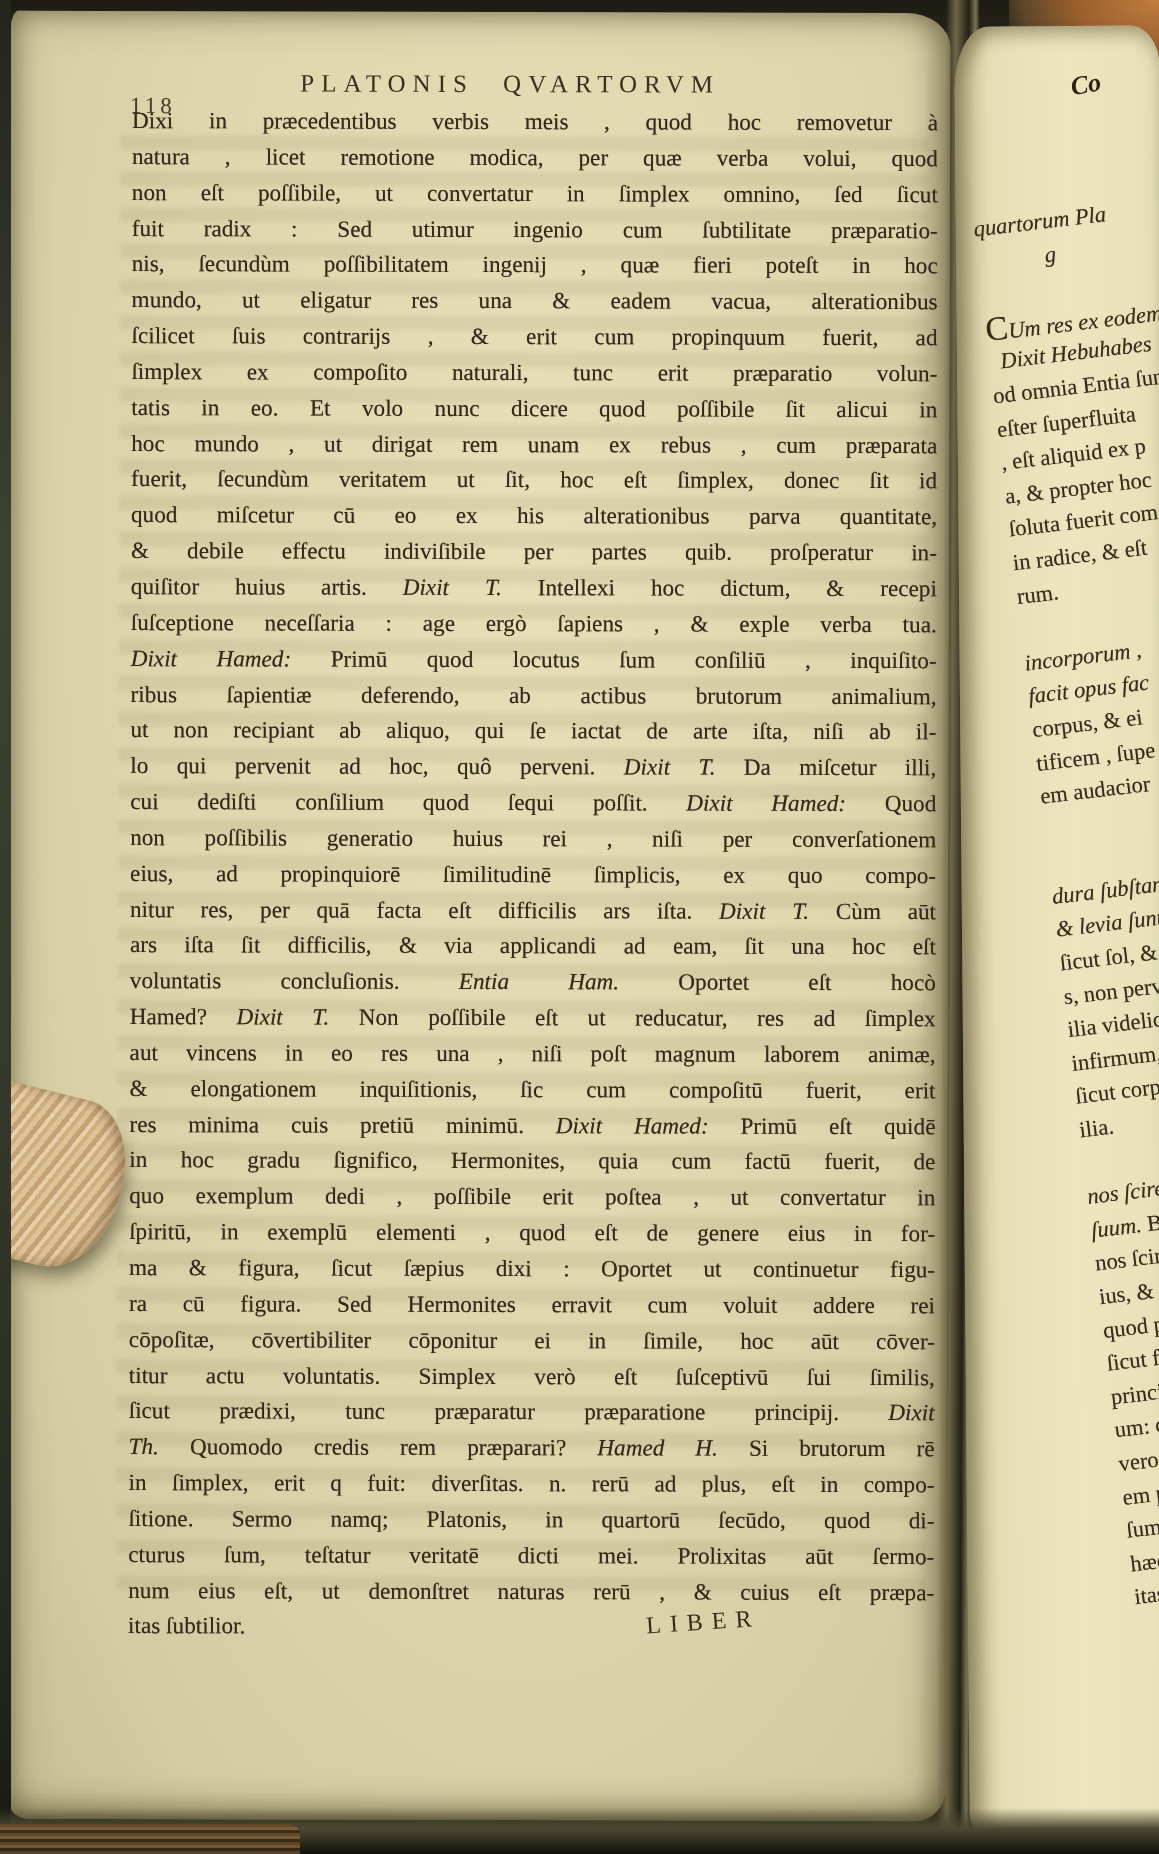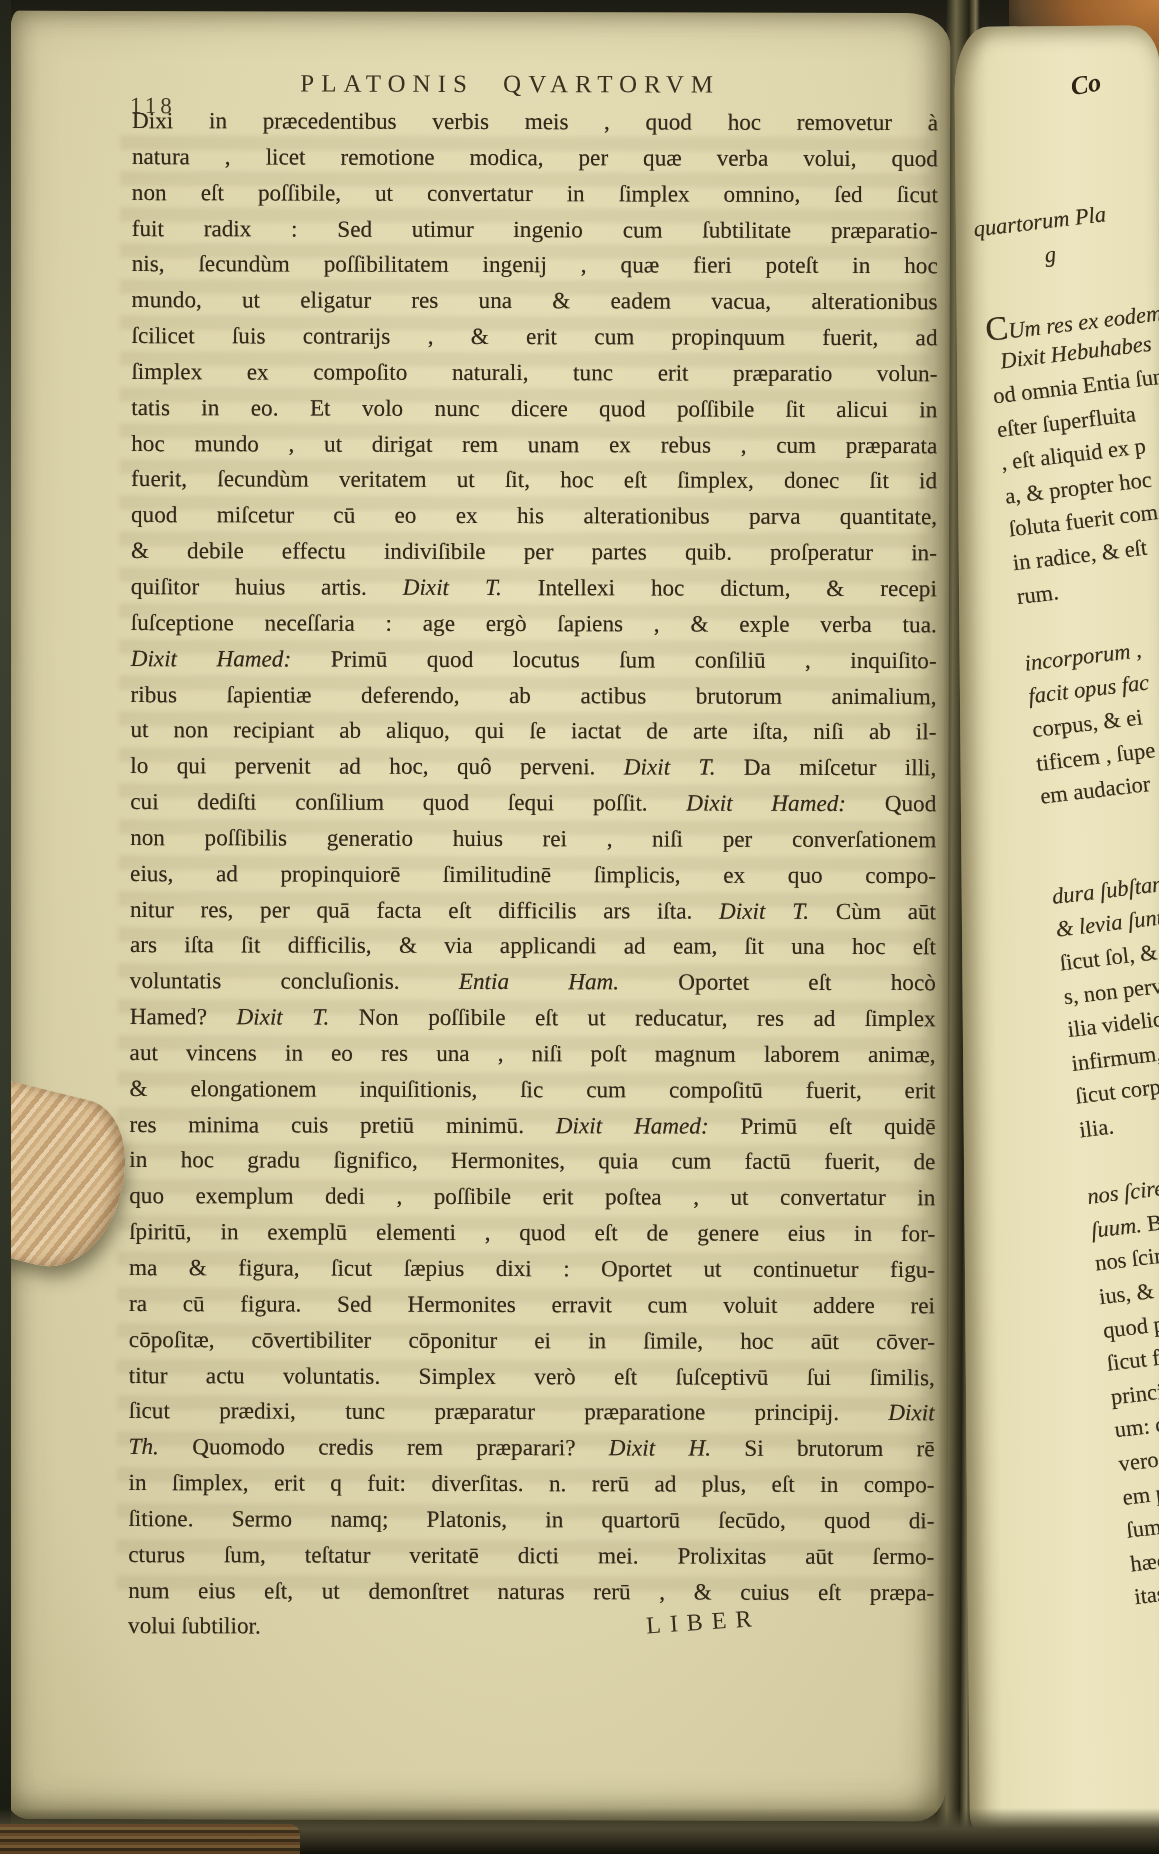--- a/index.html
+++ b/index.html
@@ -143,26 +143,26 @@
         <div class="tline"><span>&amp; elongationem inquiſitionis, ſic cum compoſitū fuerit, erit</span></div>
         <div class="tline"><span>res minima cuis pretiū minimū. </span><span class="it">Dixit Hamed:</span><span> Primū eſt quidē</span></div>
         <div class="tline"><span>in hoc gradu ſignifico, Hermonites, quia cum factū fuerit, de</span></div>
         <div class="tline"><span>quo exemplum dedi , poſſibile erit poſtea , ut convertatur in</span></div>
         <div class="tline"><span>ſpiritū, in exemplū elementi , quod eſt de genere eius in for-</span></div>
         <div class="tline"><span>ma &amp; figura, ſicut ſæpius dixi : Oportet ut continuetur figu-</span></div>
         <div class="tline"><span>ra cū figura. Sed Hermonites erravit cum voluit addere rei</span></div>
         <div class="tline"><span>cōpoſitæ, cōvertibiliter cōponitur ei in ſimile, hoc aūt cōver-</span></div>
         <div class="tline"><span>titur actu voluntatis. Simplex verò eſt ſuſceptivū ſui ſimilis,</span></div>
         <div class="tline"><span>ſicut prædixi, tunc præparatur præparatione principij. </span><span class="it">Dixit</span></div>
-        <div class="tline"><span class="it">Th.</span><span> Quomodo credis rem præparari? </span><span class="it">Dixit H.</span><span> Si brutorum rē</span></div>
+        <div class="tline"><span class="it">Th.</span><span> Quomodo credis rem præparari? </span><span class="it">Hamed H.</span><span> Si brutorum rē</span></div>
         <div class="tline"><span>in ſimplex, erit q fuit: diverſitas. n. rerū ad plus, eſt in compo-</span></div>
         <div class="tline"><span>ſitione. Sermo namq; Platonis, in quartorū ſecūdo, quod di-</span></div>
         <div class="tline"><span>cturus ſum, teſtatur veritatē dicti mei. Prolixitas aūt ſermo-</span></div>
         <div class="tline"><span>num eius eſt, ut demonſtret naturas rerū , &amp; cuius eſt præpa-</span></div>
-        <div class="tline"><span>volui ſubtilior.</span></div>
+        <div class="tline"><span>itas ſubtilior.</span></div>
       </div>
     <span class="catchword">LIBER</span>
   </div>
 
   <div class="gutter"></div>
 
   <div class="page-next">
     <span class="corner">Co</span>
     <div class="fragment">
         <div class="tline"><span class="it">quartorum Pla</span></div>

